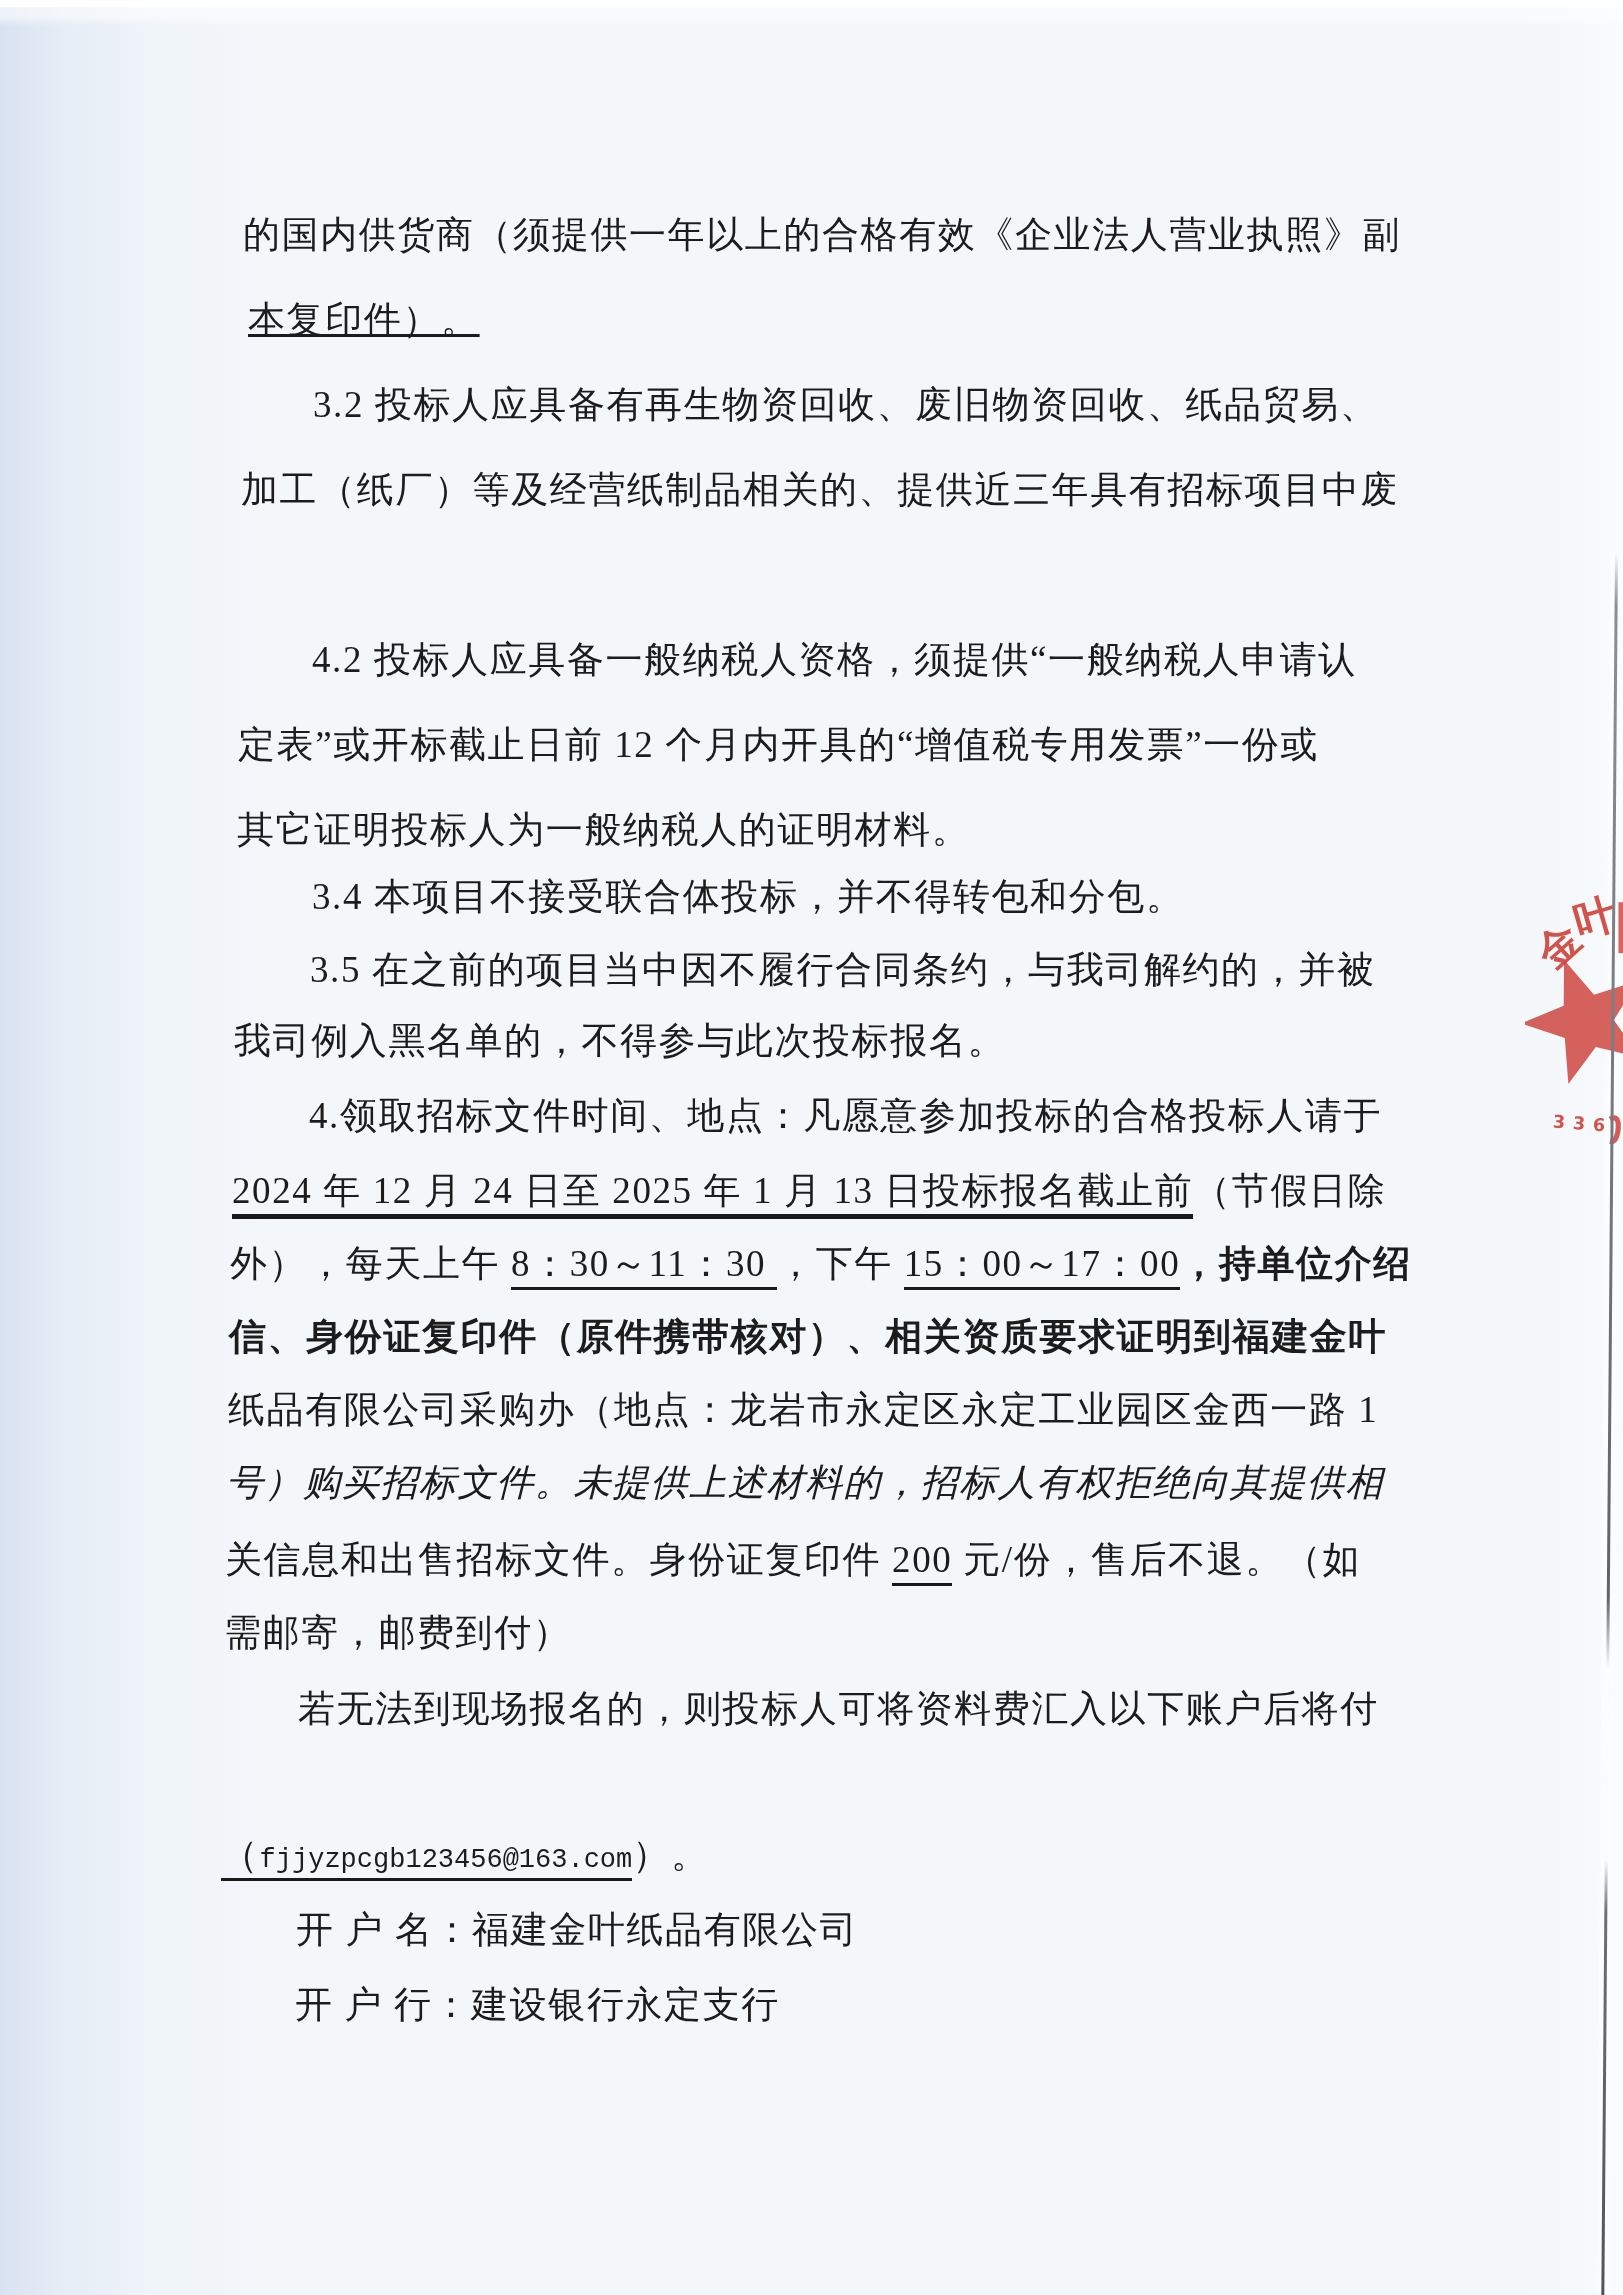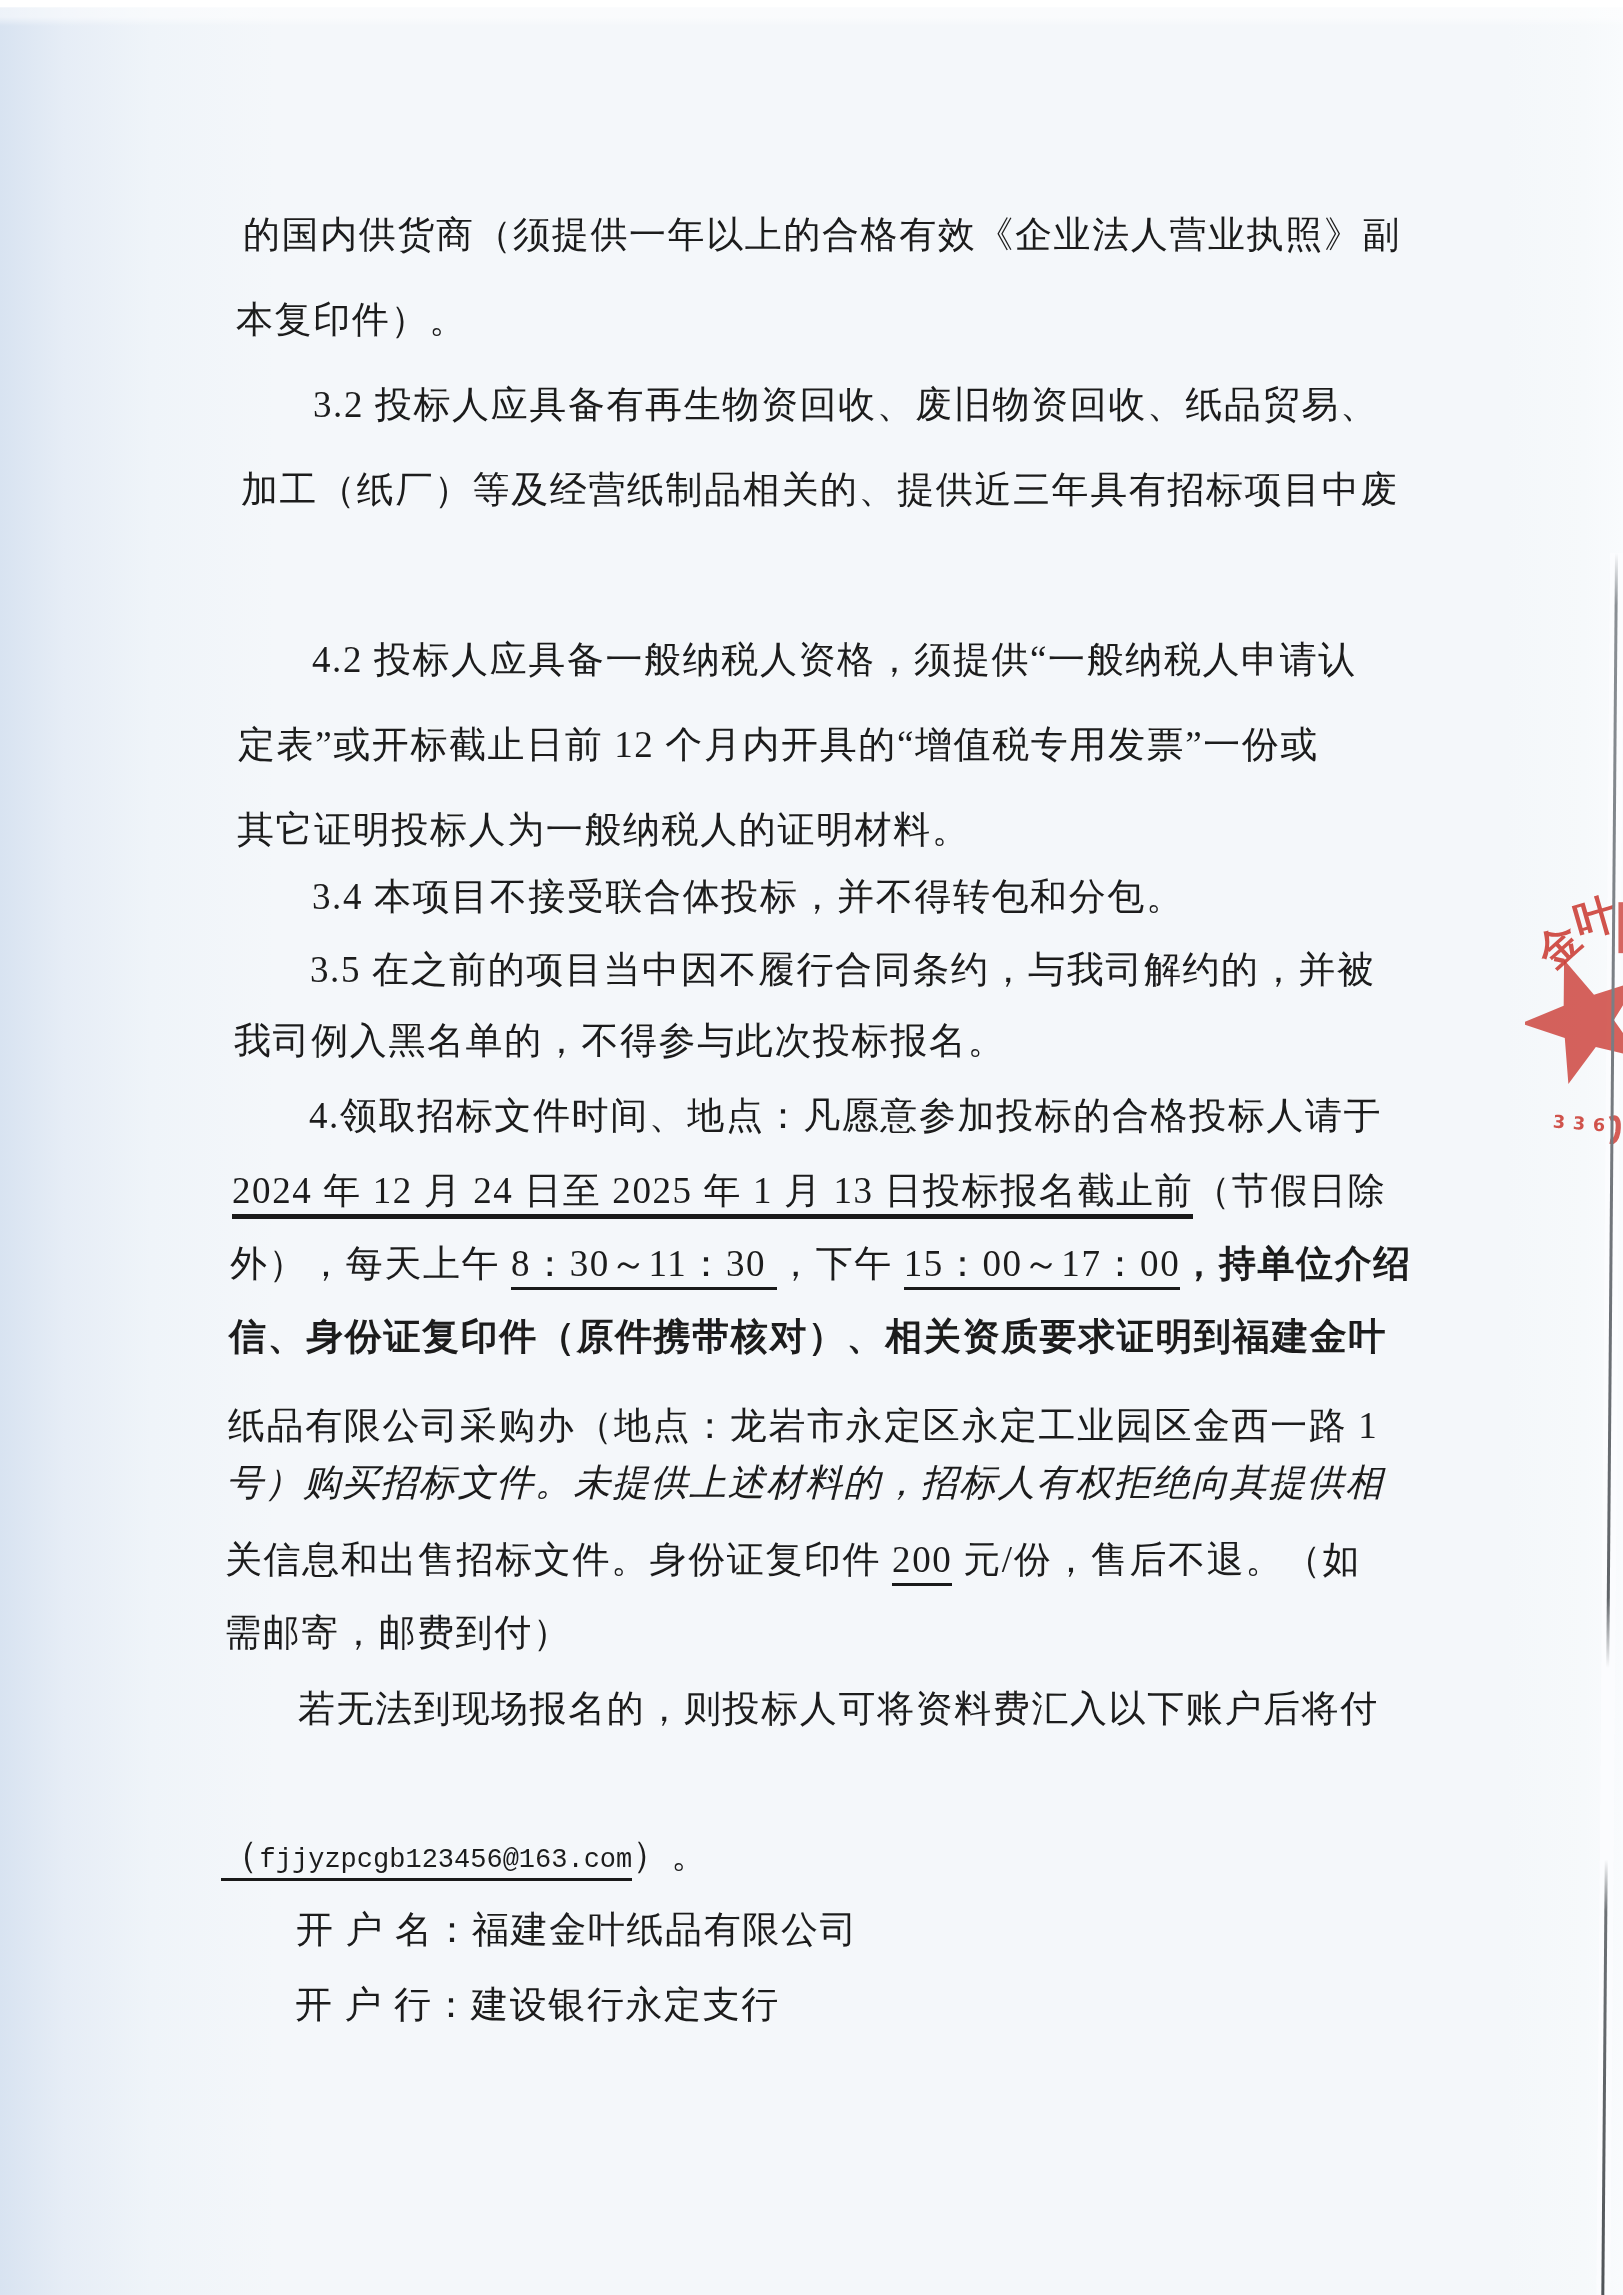--- a/index.html
+++ b/index.html
@@ -53,34 +53,34 @@
     <text x="108" y="122" transform="rotate(-16 108 122)" font-size="64" font-weight="bold" fill="#cc4038" fill-opacity="0.9" text-anchor="middle" dominant-baseline="central">叶</text>
     <rect x="143" y="98" width="7" height="78" fill="#cc4038" fill-opacity="0.8"></rect>
     <polygon points="59.8,186 105.6,239.6 172.8,218.4 136,278.5 176.9,335.9 108.4,319.5 66.4,376.1 60.9,305.9 -5.9,283.5 59.2,256.5" fill="#cc4038" fill-opacity="0.82"></polygon>
     <path d="M130,430 q16,-8 12,20 q-3,16 -12,14" stroke="#cc4038" stroke-width="8" stroke-opacity="0.85" fill="none"></path>
     <text x="42" y="443" transform="rotate(4 42 443)" font-size="27" font-weight="bold" letter-spacing="12" font-family="'DejaVu Sans','Liberation Sans',sans-serif" fill="#cc4038" fill-opacity="0.9">336</text>
   </svg>
 
   <div class="edge-line"></div>
 
   <div class="line" style="left:243px; top:213px;"><span>的国内供货商（须提供一年以上的合格有效《企业法人营业执照》副</span></div>
-  <div class="line" style="left:236px; top:298px;"><span>本复印件）。</span></div>
+  <div class="line" style="left:248px; top:298px;text-decoration:underline;"><span>本复印件）。</span></div>
   <div class="line" style="left:313px; top:383px;"><span>3.2 投标人应具备有再生物资回收、废旧物资回收、纸品贸易、</span></div>
   <div class="line" style="left:241px; top:468px;"><span>加工（纸厂）等及经营纸制品相关的、提供近三年具有招标项目中废</span></div>
   <div class="line" style="left:312px; top:638px;"><span>4.2 投标人应具备一般纳税人资格，须提供“一般纳税人申请认</span></div>
   <div class="line" style="left:238px; top:723px;"><span>定表”或开标截止日前 12 个月内开具的“增值税专用发票”一份或</span></div>
   <div class="line" style="left:237px; top:808px;"><span>其它证明投标人为一般纳税人的证明材料。</span></div>
   <div class="line" style="left:312px; top:875px;"><span>3.4 本项目不接受联合体投标，并不得转包和分包。</span></div>
   <div class="line" style="left:310px; top:948px;"><span>3.5 在之前的项目当中因不履行合同条约，与我司解约的，并被</span></div>
   <div class="line" style="left:234px; top:1019px;"><span>我司例入黑名单的，不得参与此次投标报名。</span></div>
   <div class="line" style="left:309px; top:1094px;"><span>4.领取招标文件时间、地点：凡愿意参加投标的合格投标人请于</span></div>
   <div class="line" style="left:232px; top:1169px;"><span class="u thick">2024 年 12 月 24 日至 2025 年 1 月 13 日投标报名截止前</span><span>（节假日除</span></div>
   <div class="line" style="left:230px; top:1242px;"><span>外），每天上午 </span><span class="u">8：30～11：30 </span><span>，下午 </span><span class="u">15：00～17：00</span><span class="b">，持单位介绍</span></div>
   <div class="line" style="left:229px; top:1315px;"><span class="b">信、身份证复印件（原件携带核对）、相关资质要求证明到福建金叶</span></div>
-  <div class="line" style="left:228px; top:1388px;margin-top:16px;"><span>纸品有限公司采购办（地点：龙岩市永定区永定工业园区金西一路 1</span></div>
+  <div class="line" style="left:228px; top:1388px;"><span>纸品有限公司采购办（地点：龙岩市永定区永定工业园区金西一路 1</span></div>
   <div class="line" style="left:226px; top:1461px;font-style:italic;"><span>号）购买招标文件。未提供上述材料的，招标人有权拒绝向其提供相</span></div>
   <div class="line" style="left:225px; top:1538px;"><span>关信息和出售招标文件。身份证复印件 </span><span class="u">200</span><span> 元/份，售后不退。（如</span></div>
   <div class="line" style="left:224px; top:1611px;"><span>需邮寄，邮费到付）</span></div>
   <div class="line" style="left:298px; top:1687px;"><span>若无法到现场报名的，则投标人可将资料费汇入以下账户后将付</span></div>
   <div class="line" style="left:221px; top:1833px;"><span class="u">（</span><span class="u mono">fjjyzpcgb123456@163.com</span><span>）。</span></div>
   <div class="line" style="left:296px; top:1908px;"><span>开 户 名：福建金叶纸品有限公司</span></div>
   <div class="line" style="left:295px; top:1983px;"><span>开 户 行：建设银行永定支行</span></div>
 
 </div>
 

